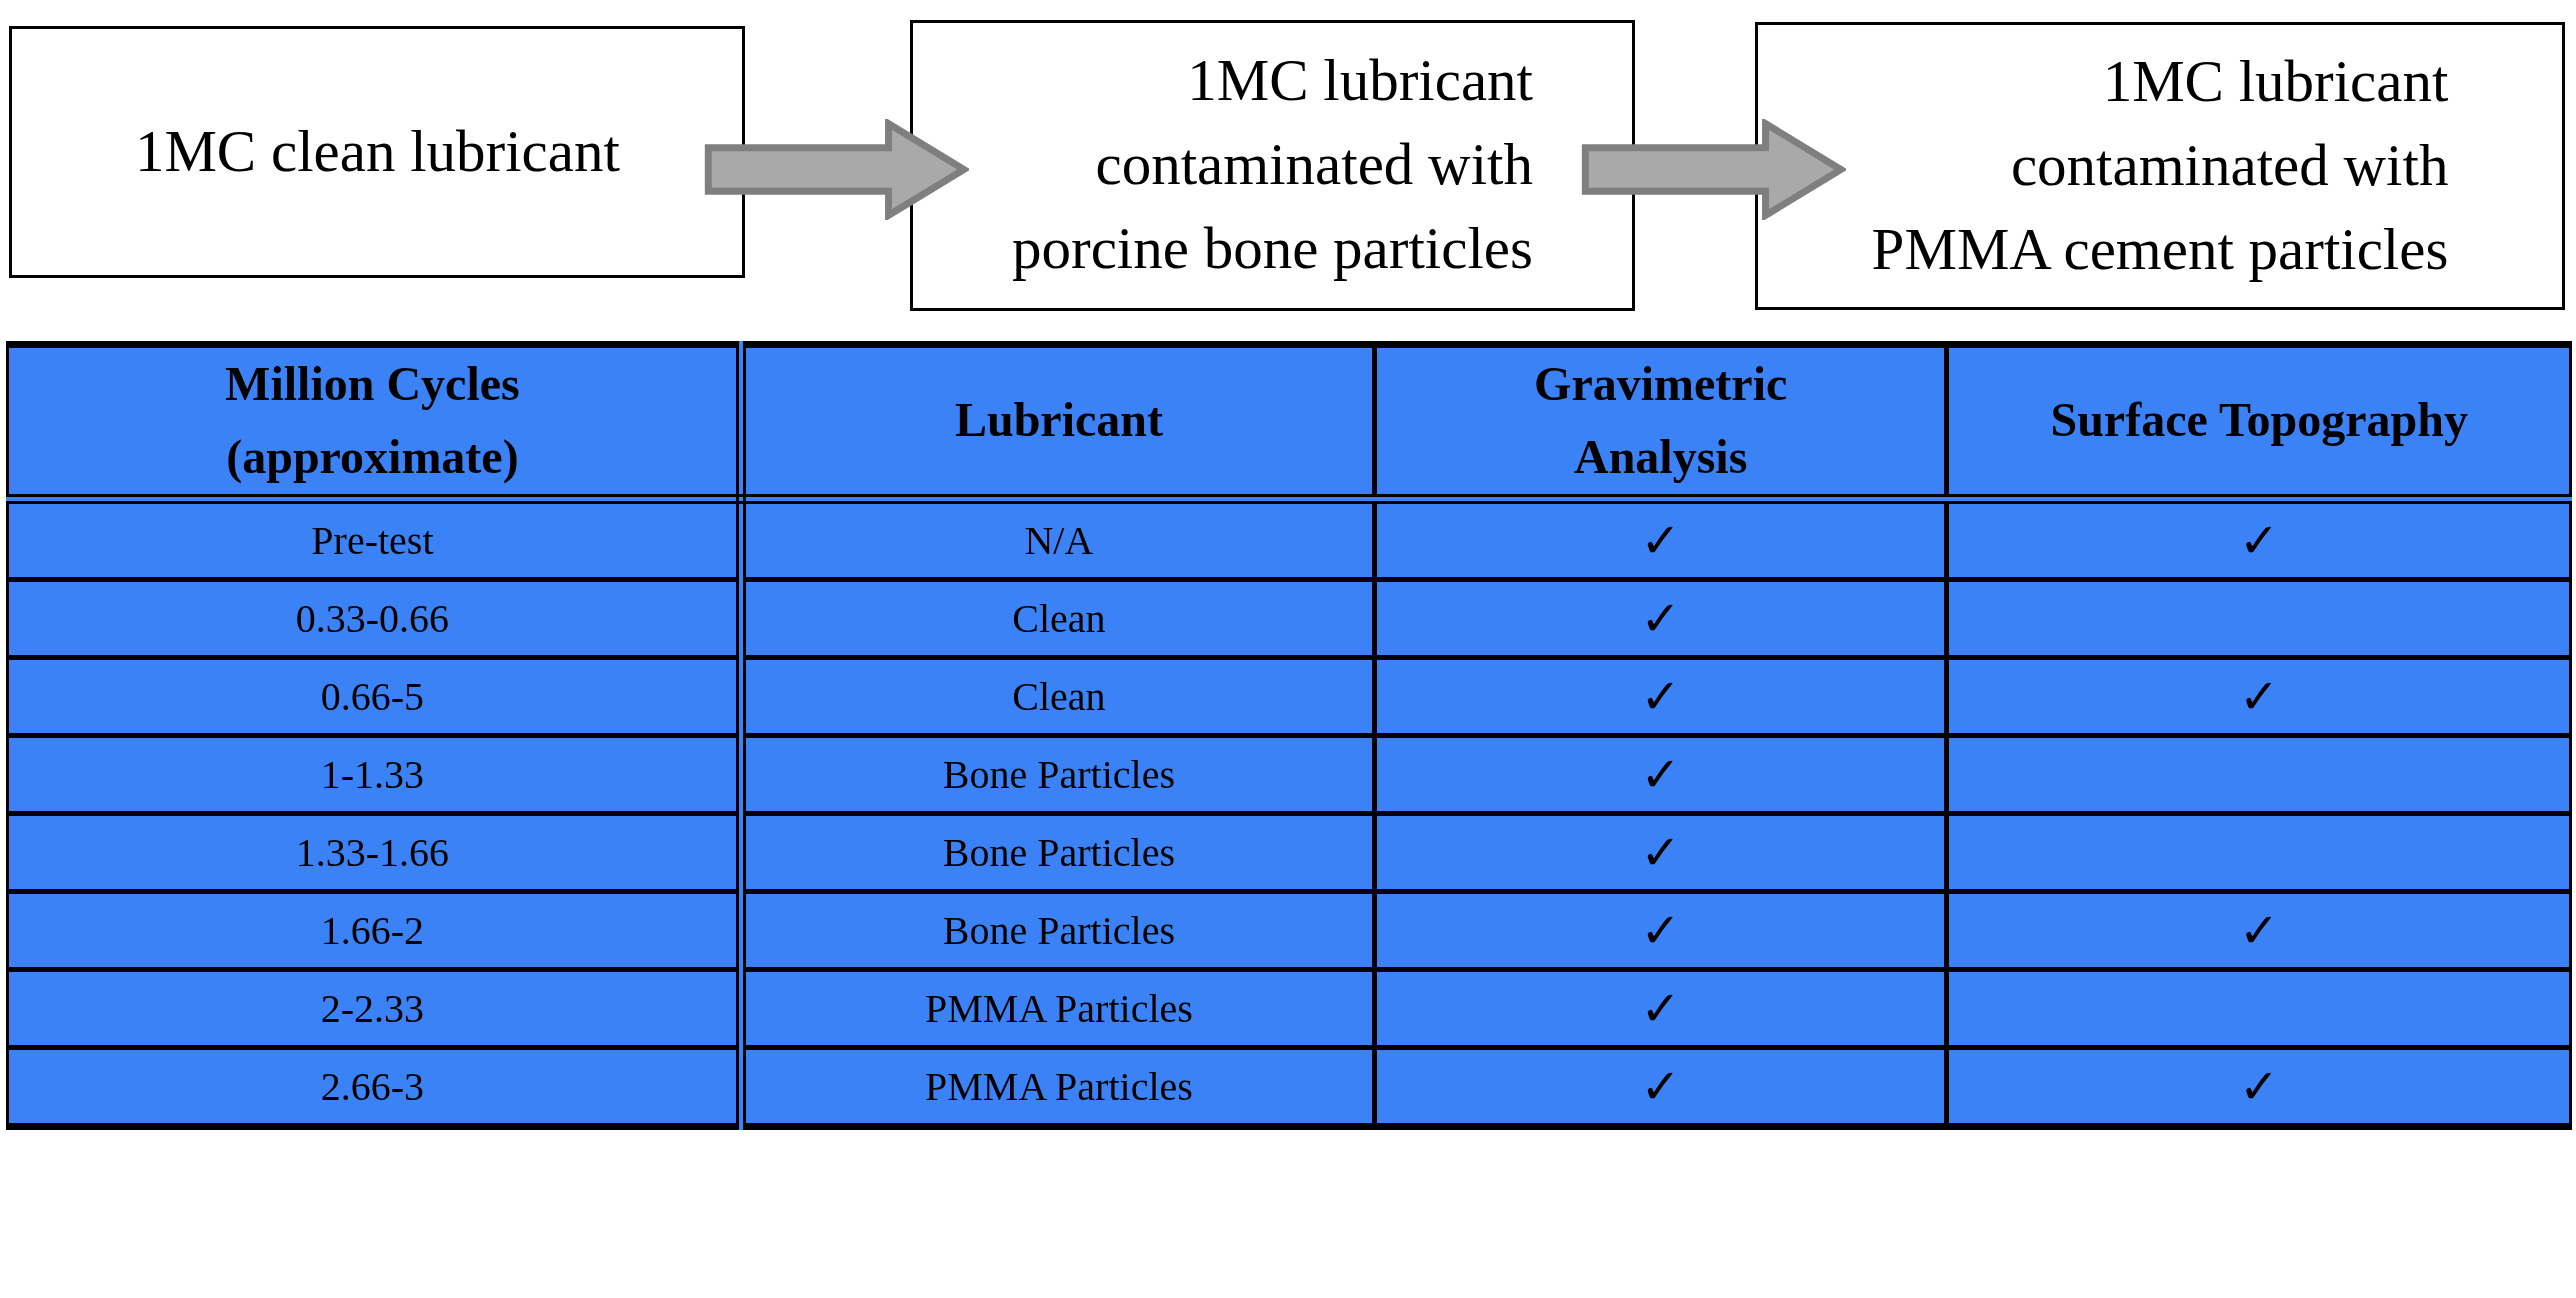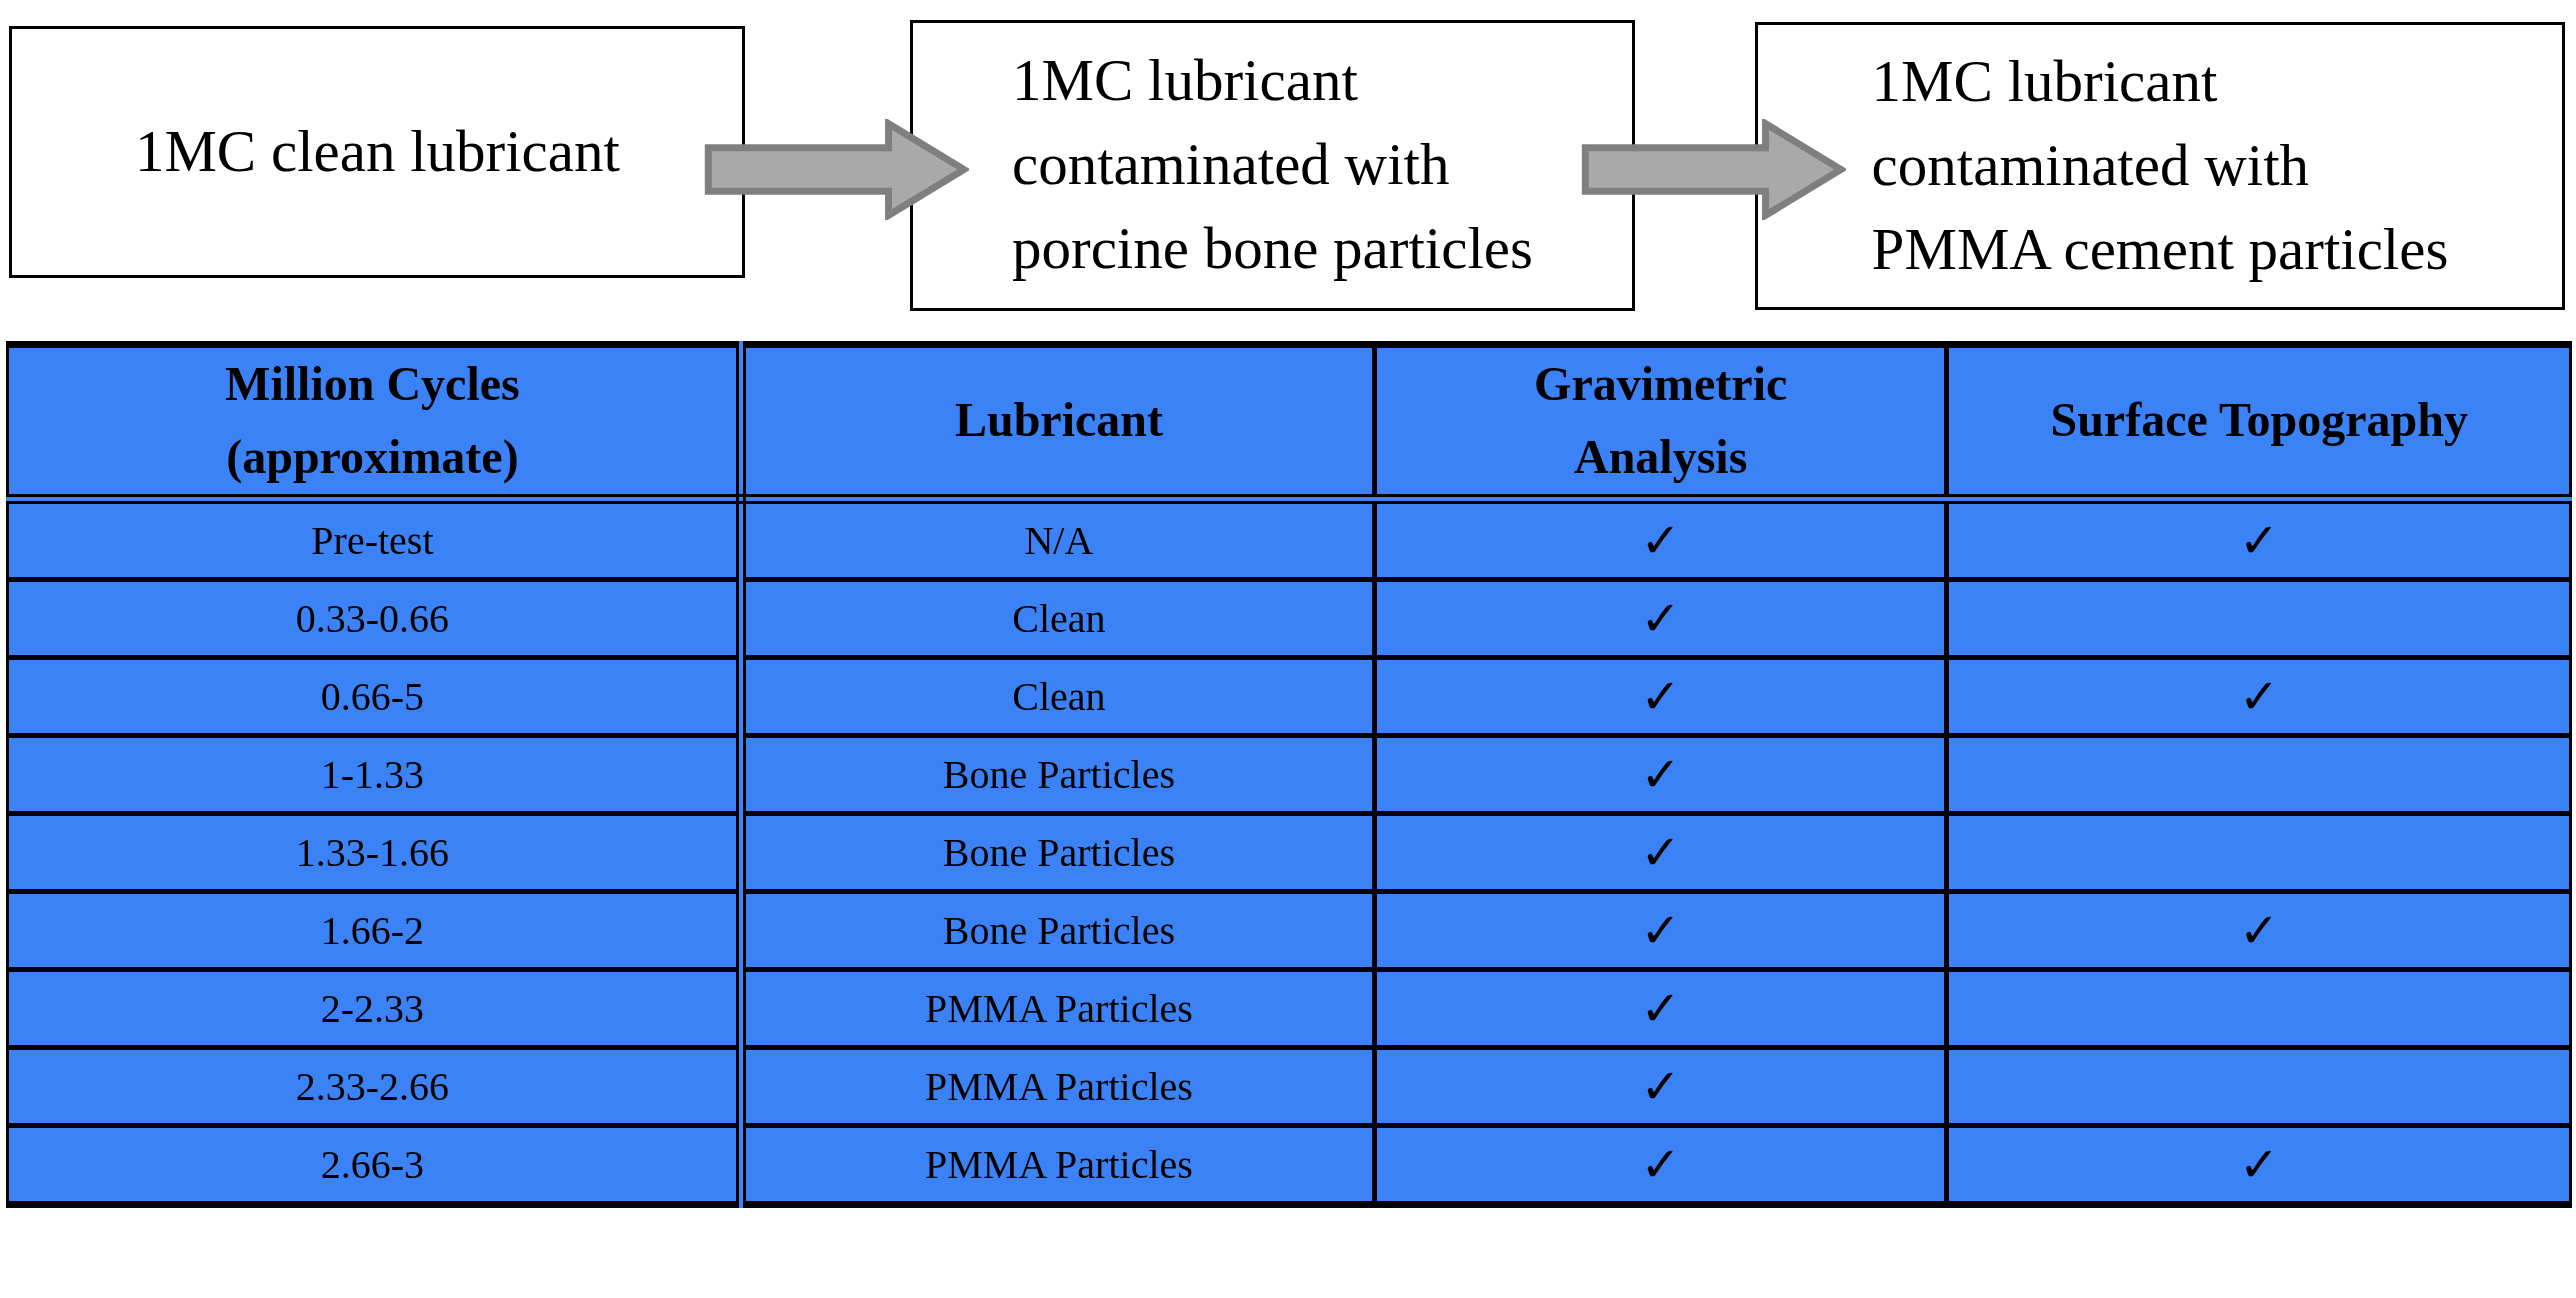--- a/index.html
+++ b/index.html
@@ -15,21 +15,21 @@
 
   
   .fbox {
     position: absolute;
     box-sizing: border-box;
     border: 3.1px solid #000;
     background: #fff;
     display: flex;
     align-items: center;
     justify-content: center;
-    text-align: left;
+    text-align: right;
     font-size: 59px;
     line-height: 1.42;
     white-space: pre-line;
   }
   .fbox1 { left: 9.4px;   top: 26px; width: 736px;  height: 252px; }
   .fbox2 { left: 910px; top: 19.5px; width: 725px;  height: 291px; z-index: 2; }
   .fbox3 { left: 1755px; top: 22px; width: 810px; height: 288px; z-index: 2; }
   .fbox2 .fbox-label, .fbox3 .fbox-label { z-index: 3; position: relative; }
 
   .arrow { position: absolute; z-index: 4; }
@@ -161,26 +161,20 @@
         <td class="c3 check">✓</td>
         <td class="check">✓</td>
       </tr>
       <tr>
         <td class="c1">2-2.33</td>
         <td class="c2">PMMA Particles</td>
         <td class="c3 check">✓</td>
         <td class="check"></td>
       </tr>
       <tr>
-        <td class="c1">2.33-2.66</td>
-        <td class="c2">PMMA Particles</td>
-        <td class="c3 check">✓</td>
-        <td class="check"></td>
-      </tr>
-      <tr>
         <td class="c1">2.66-3</td>
         <td class="c2">PMMA Particles</td>
         <td class="c3 check">✓</td>
         <td class="check">✓</td>
       </tr>
     </tbody>
   </table>
 
 </div>
 

